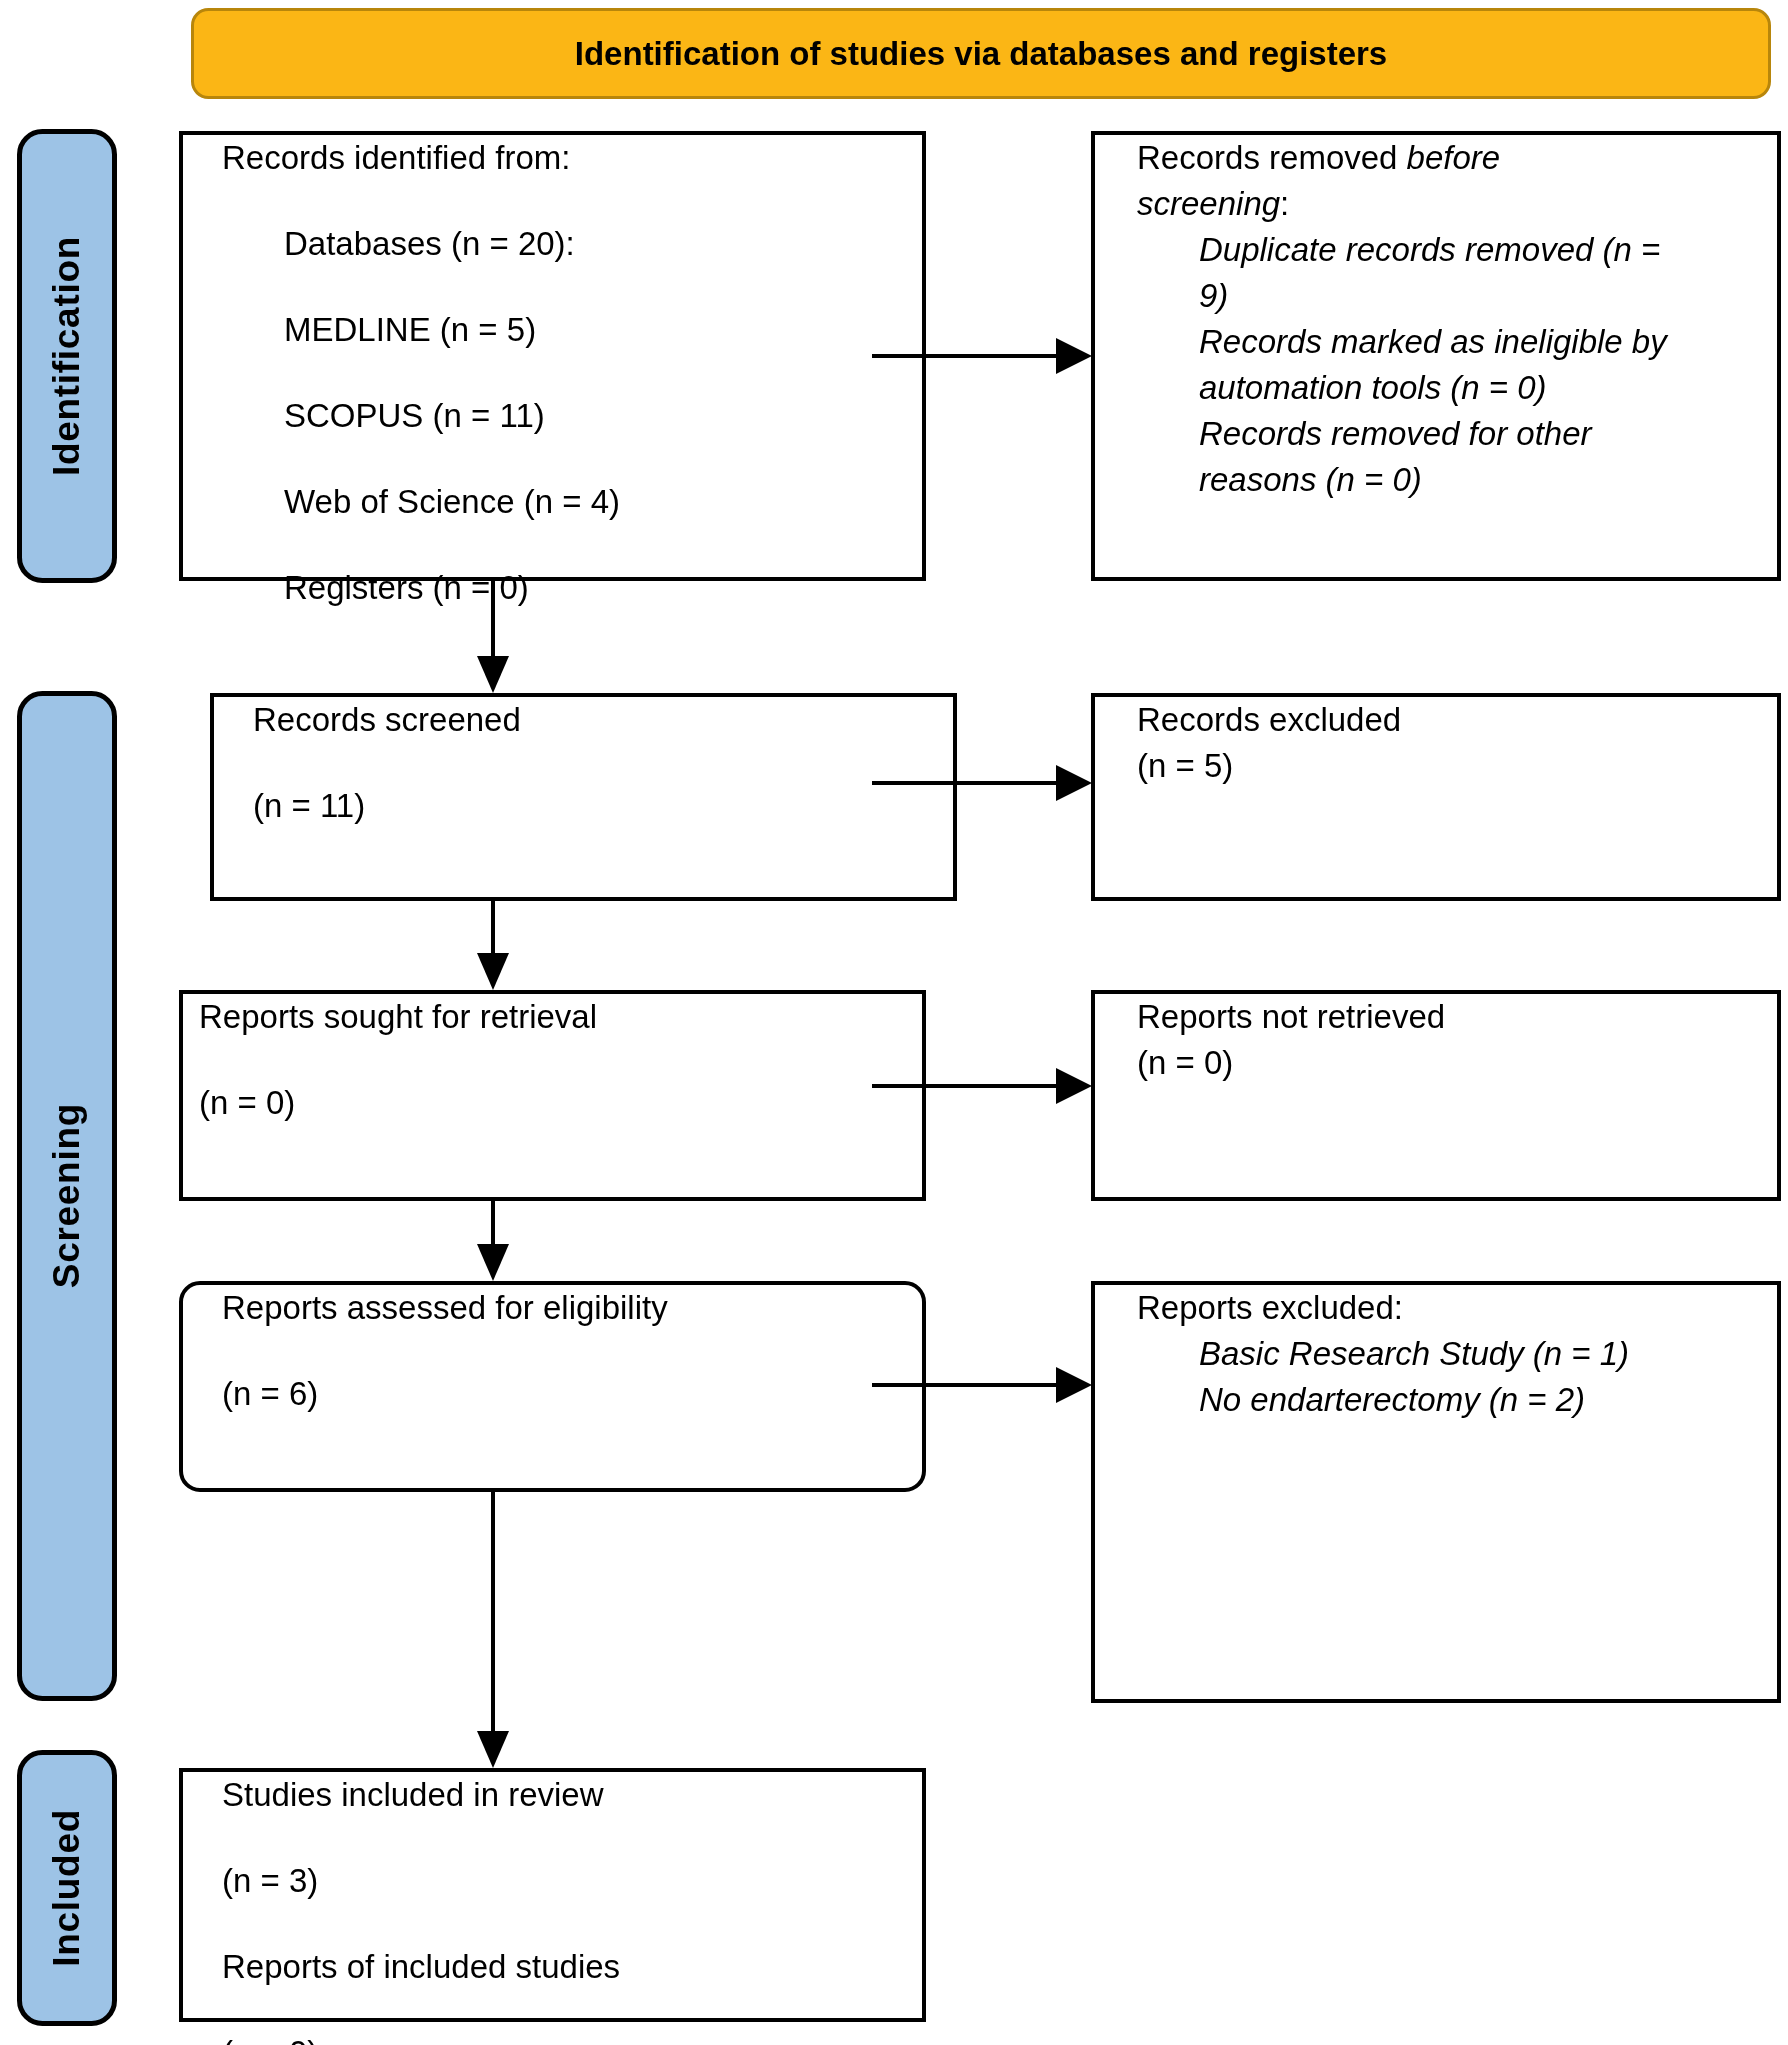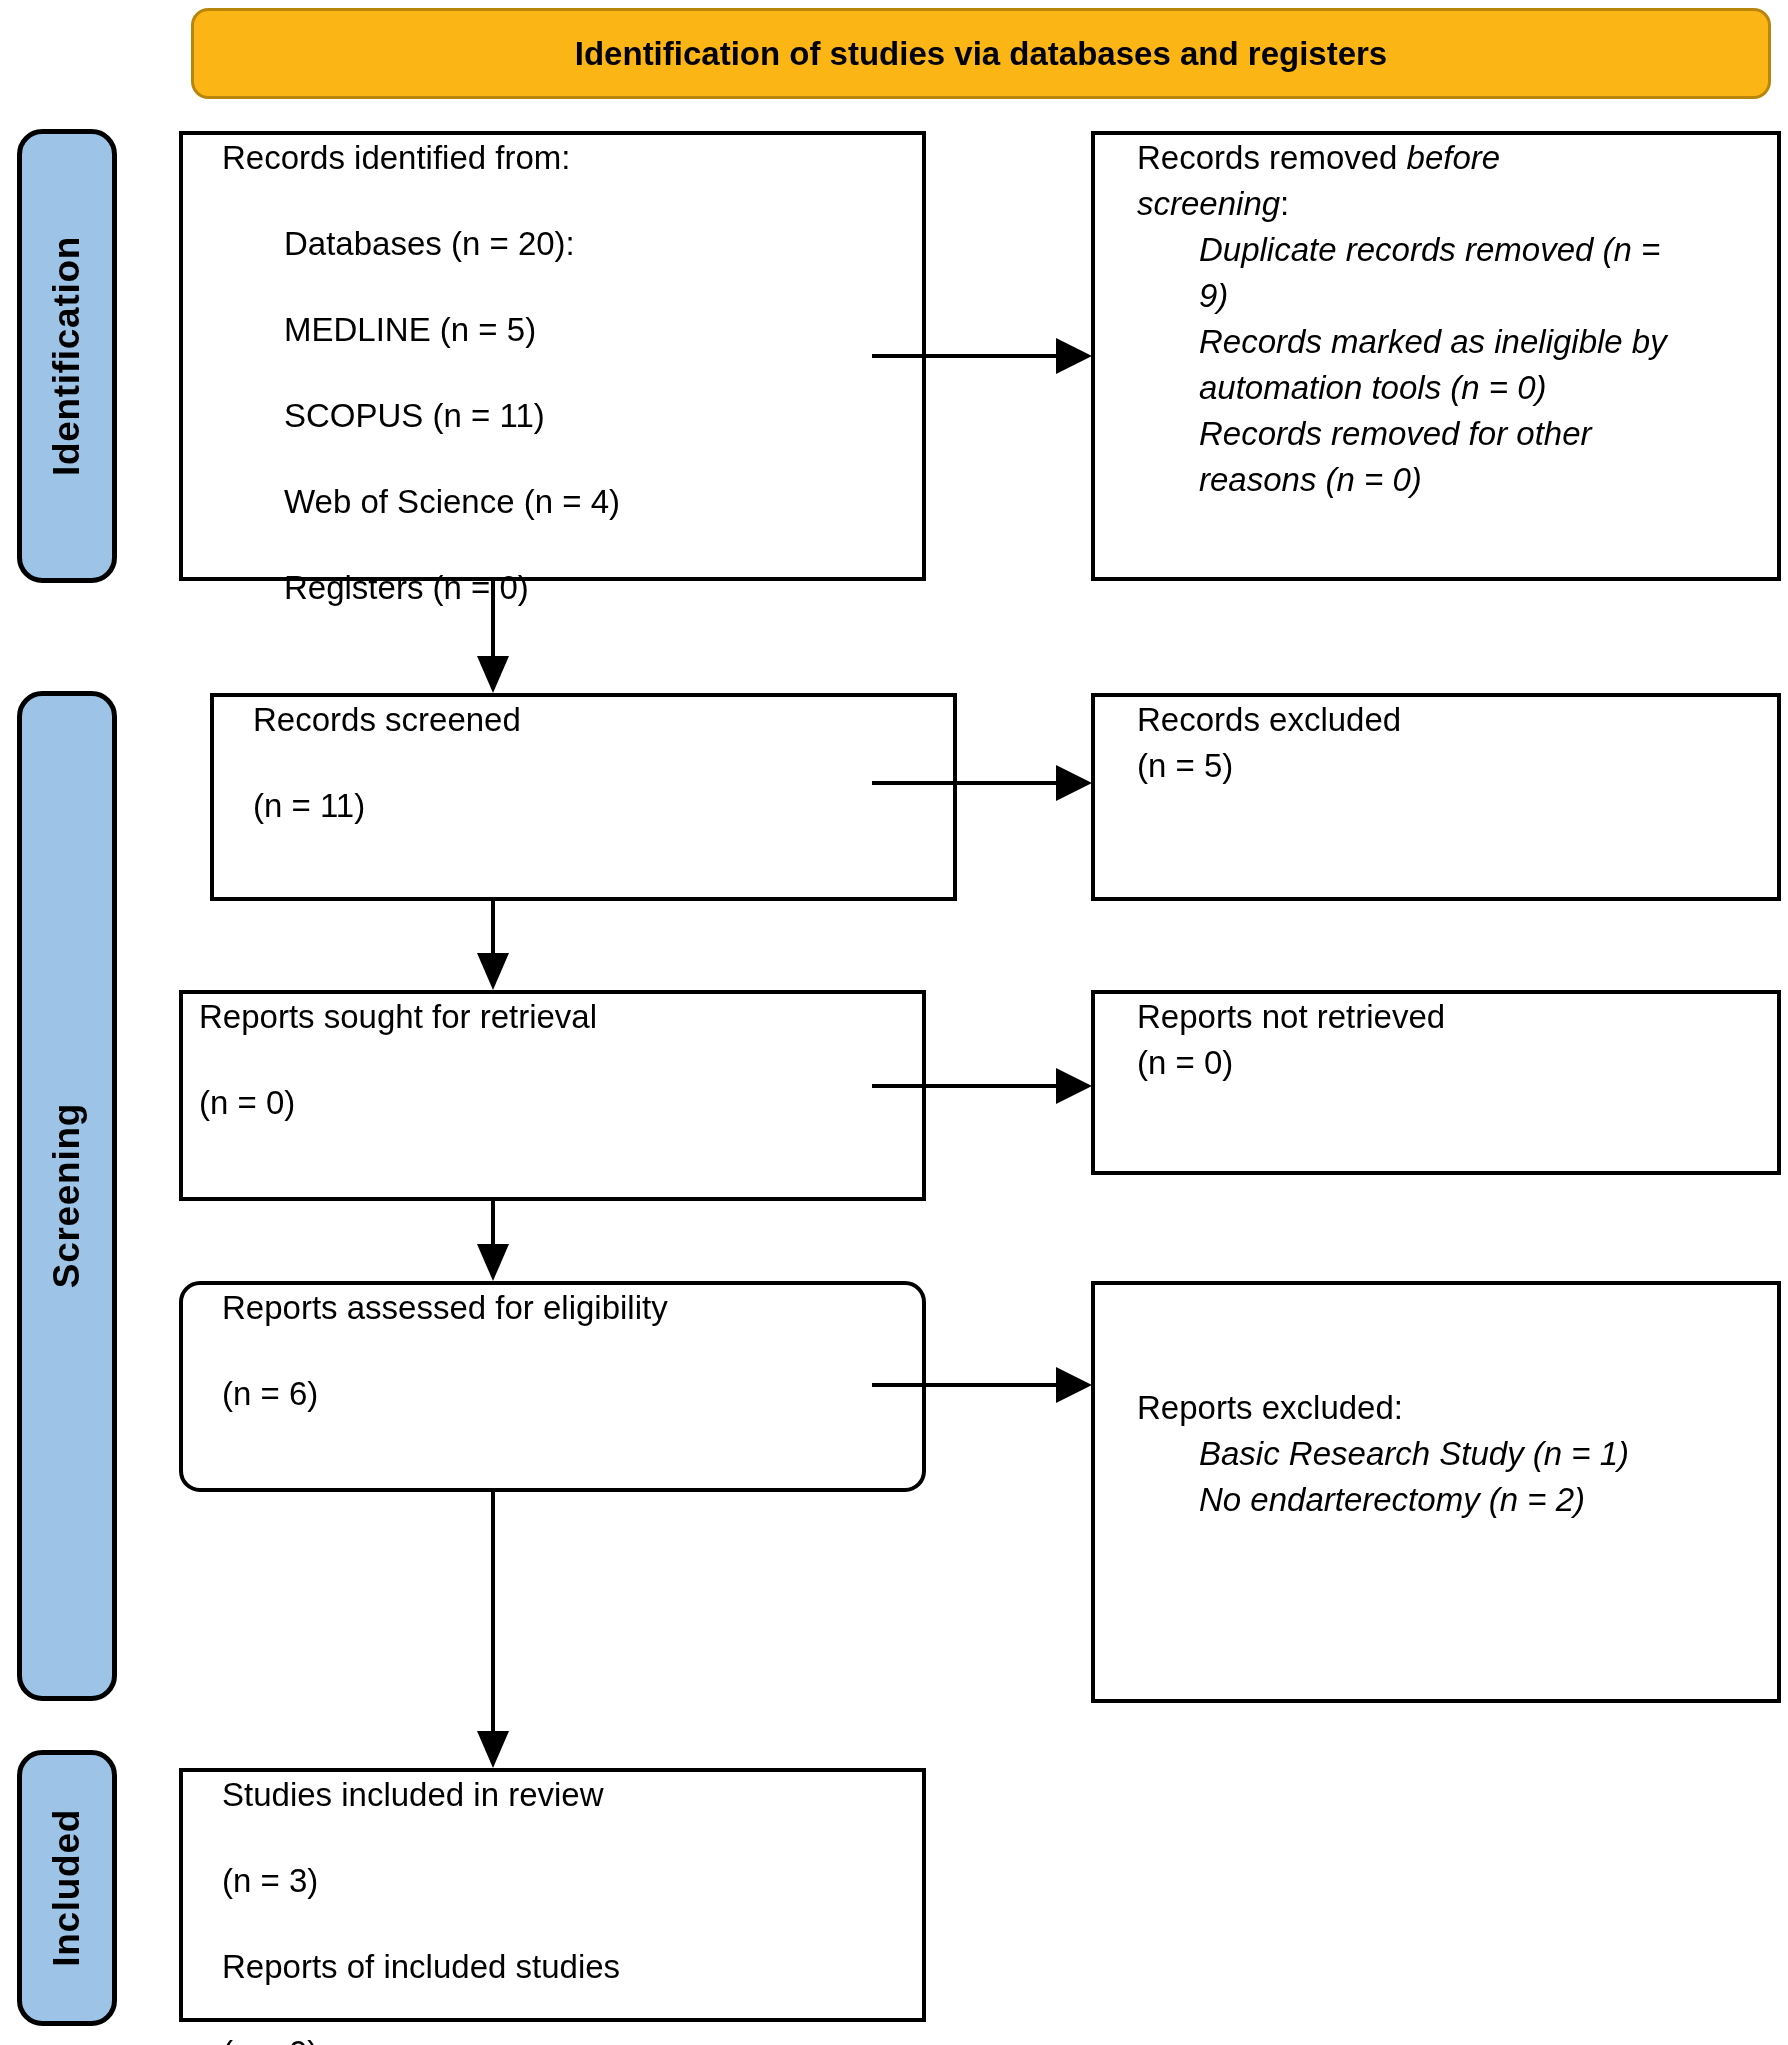--- a/index.html
+++ b/index.html
@@ -37,23 +37,23 @@
     display:flex;flex-direction:column;justify-content:flex-start;
     font-size:33px;line-height:46px;
   }
   .col-left{left:179px;width:747px;padding-left:39px;padding-right:13.4px;gap:40px;}
   .col-right{left:1091px;width:690px;padding-left:42px;padding-right:13.4px;}
   .b-identified{top:131px;height:450px;}
   .b-removed{top:131px;height:450px;}
   .b-screened{top:693px;height:208px;margin-left:31px;}
   .b-excluded{top:693px;height:208px;}
   .b-sought{top:990px;height:211px;padding-left:16px;}
-  .b-notretrieved{top:990px;height:185px;}
+  .b-notretrieved{top:990px;height:211px;}
   .b-assessed{top:1281px;height:211px;border-radius:21px;}
-  .b-reportsexcluded{top:1281px;height:422px;justify-content:flex-start;padding-top:100px;}
+  .b-reportsexcluded{top:1281px;height:422px;justify-content:flex-start;}
   .b-included{top:1768px;height:254px;}
   .indent{padding-left:62px;}
   .wrapnarrow{max-width:435px;}
   .wrapitem{max-width:469px;font-style:italic;}
   .it{font-style:italic;}
   
   .stem-h{position:absolute;height:4px;background:var(--arrow,#000);}
   .stem-v{position:absolute;width:4px;background:var(--arrow,#000);}
   .head-right{
     position:absolute;width:0;height:0;

